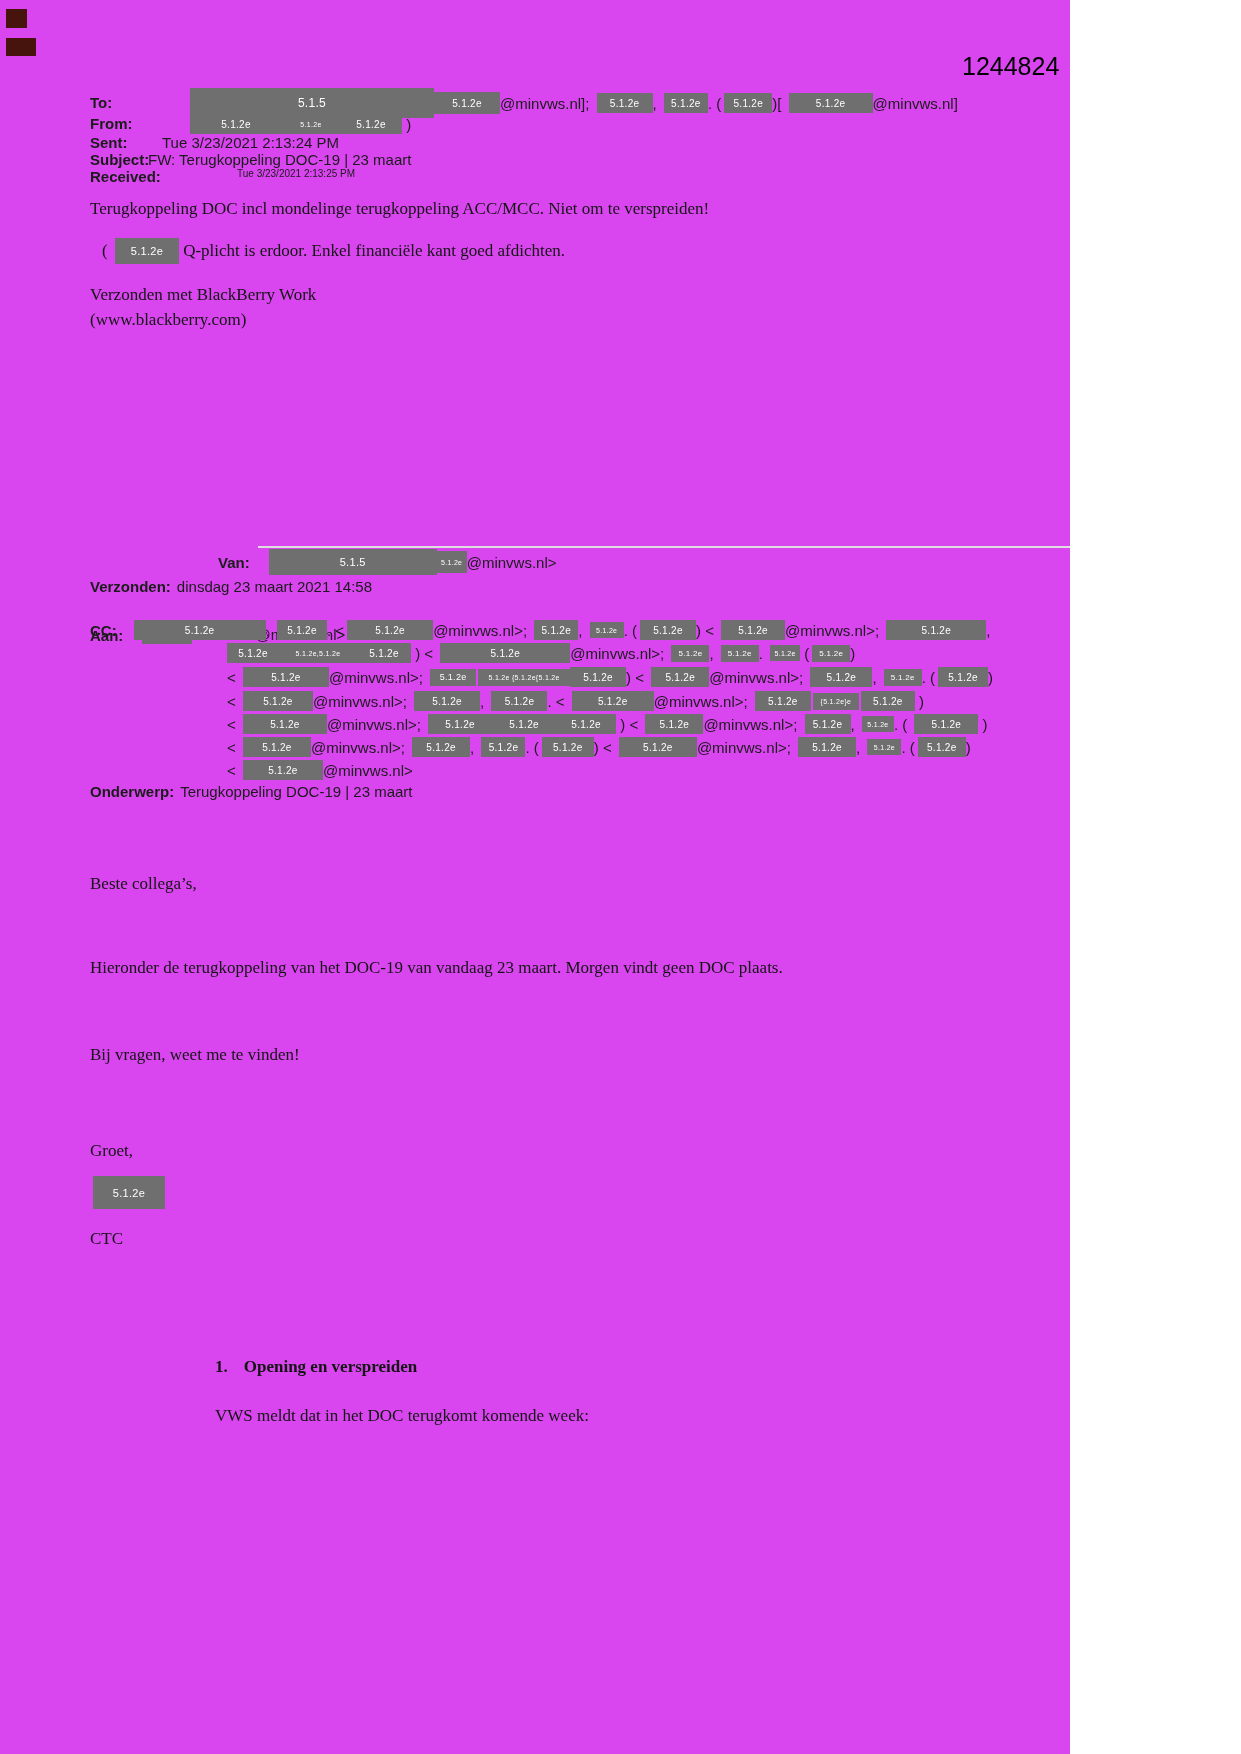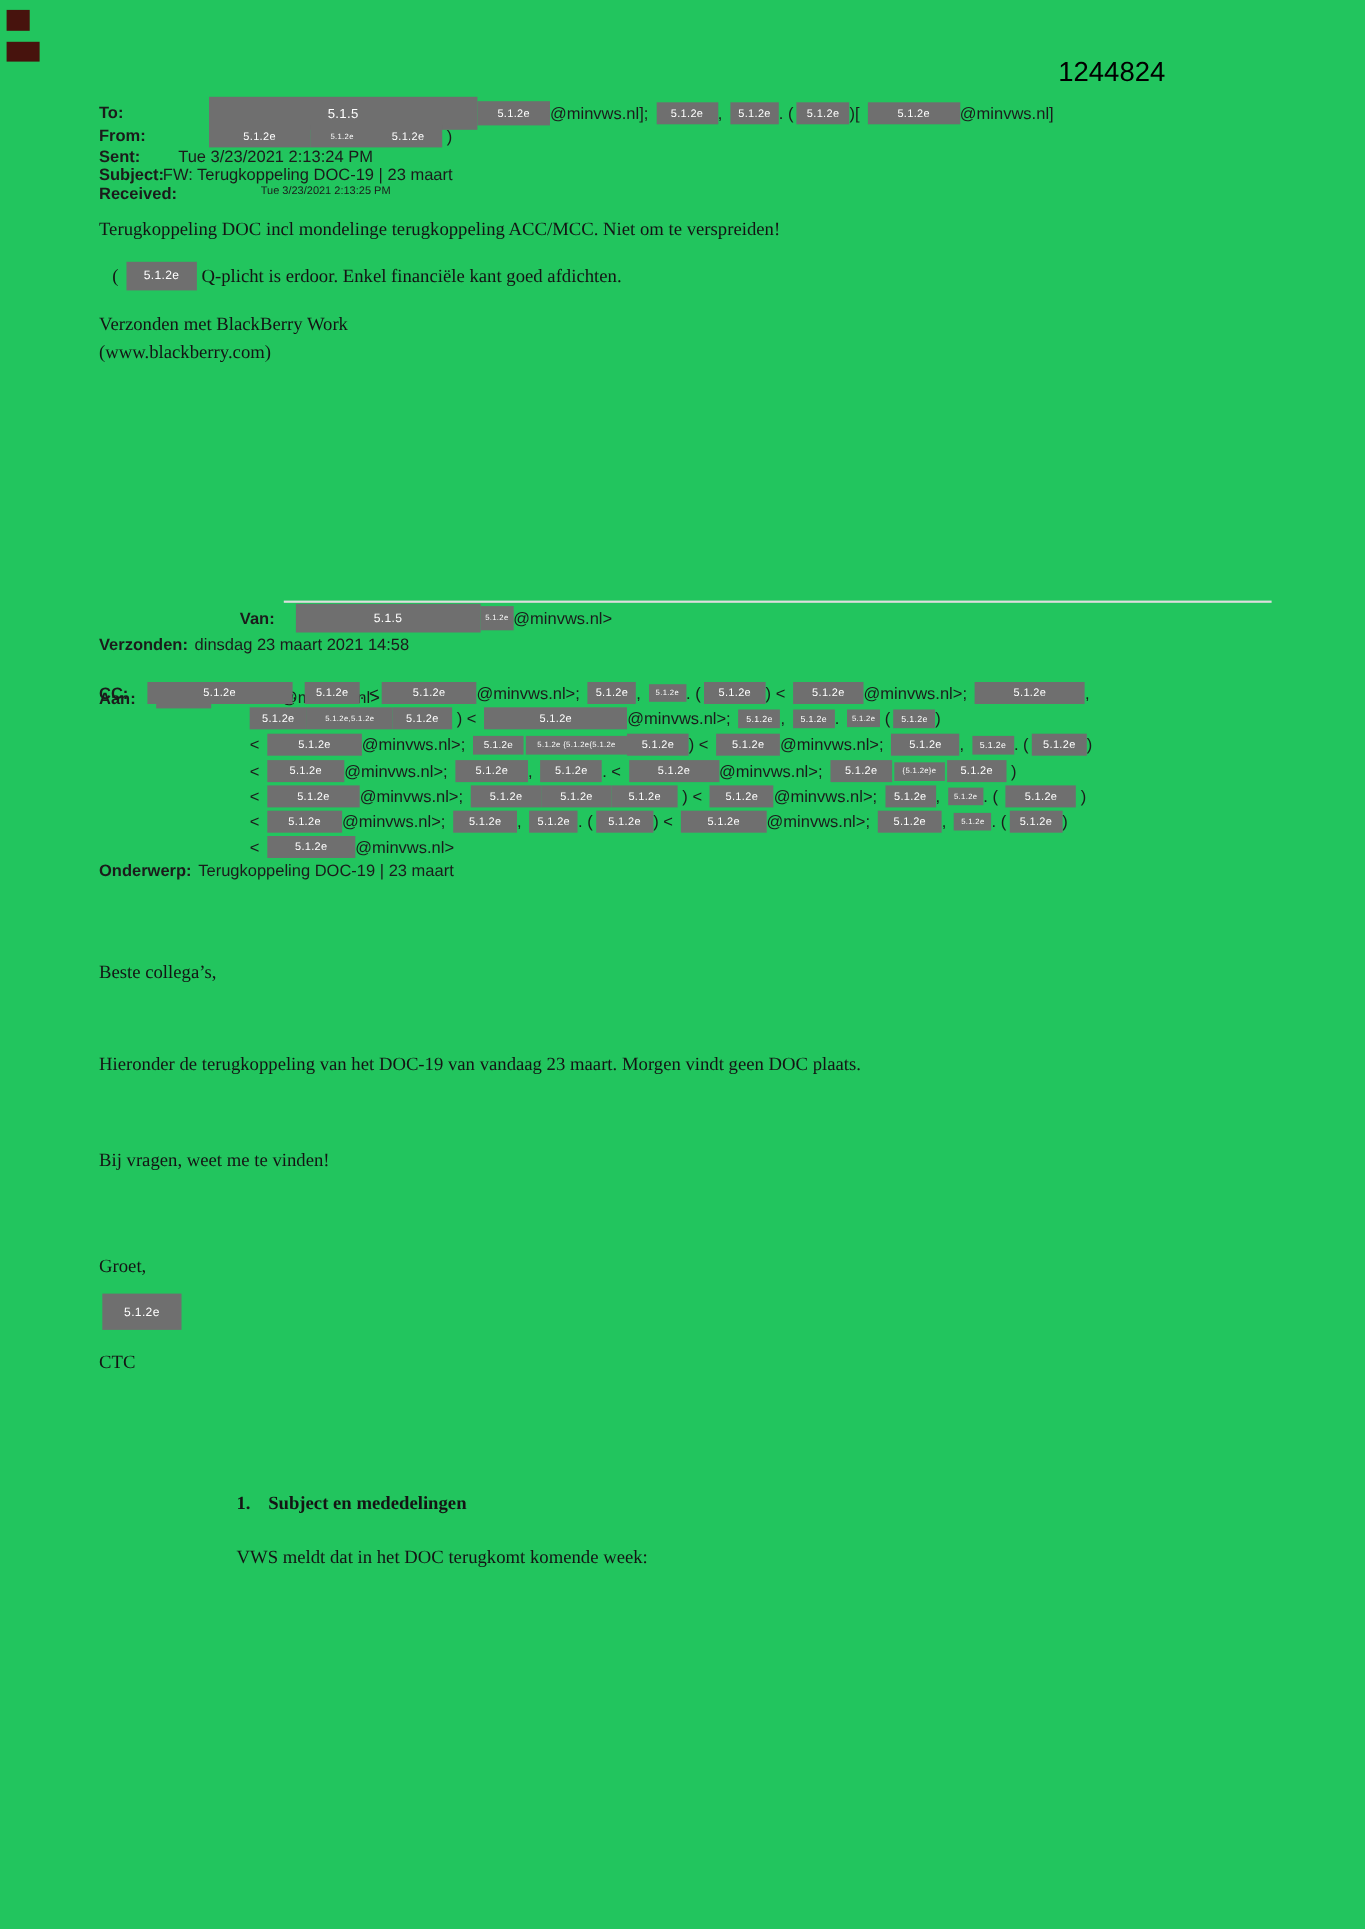--- a/index.html
+++ b/index.html
@@ -1,16 +1,16 @@
 <!DOCTYPE html>
 <html><head>
 <meta charset="utf-8">
 <style>
   html,body{margin:0;padding:0;background:#ffffff;}
-  .page{position:relative;width:1241px;height:1754px;background:#22c55e;overflow:hidden;
+  .page{position:relative;width:1070px;height:1754px;background:#d946ef;overflow:hidden;
         font-family:"Liberation Sans",sans-serif;color:#1b1b1b;}
   .abs{position:absolute;}
   .row{position:absolute;display:flex;align-items:center;white-space:pre;
        font-family:"Liberation Sans",sans-serif;font-size:15px;color:#1b1b1b;}
   .serifrow{font-family:"Liberation Serif","DejaVu Serif",serif;font-size:17px;color:#141414;}
   .lbl{font-weight:bold;white-space:pre;}
   .val{margin-left:6px;white-space:pre;}
   .toks{display:inline-flex;align-items:center;white-space:pre;padding-left:12px;}
   .gap{margin-left:7px;}
   .rbox{display:inline-flex;align-items:center;justify-content:center;flex:none;
@@ -115,17 +115,17 @@
   <div class="row serifrow" style="left:90px;top:1045px;">Bij vragen, weet me te vinden!</div>
   <div class="row serifrow" style="left:90px;top:1141px;">Groet,</div>
 
   <div class="rbox abs" style="left:93px;top:1176px;width:72px;height:33px;font-size:11px;">5.1.2e</div>
 
   <div class="row serifrow" style="left:90px;top:1229px;">CTC</div>
 
   
   <div class="row serifrow headingrow" style="left:215px;top:1357px;">
     <span>1.</span>
-    <span style="margin-left:16px;">Subject en mededelingen</span>
+    <span style="margin-left:16px;">Opening en verspreiden</span>
   </div>
   <div class="row serifrow" style="left:215px;top:1406px;">VWS meldt dat in het DOC terugkomt komende week:</div>
 
 </div>
 
 </body></html>

